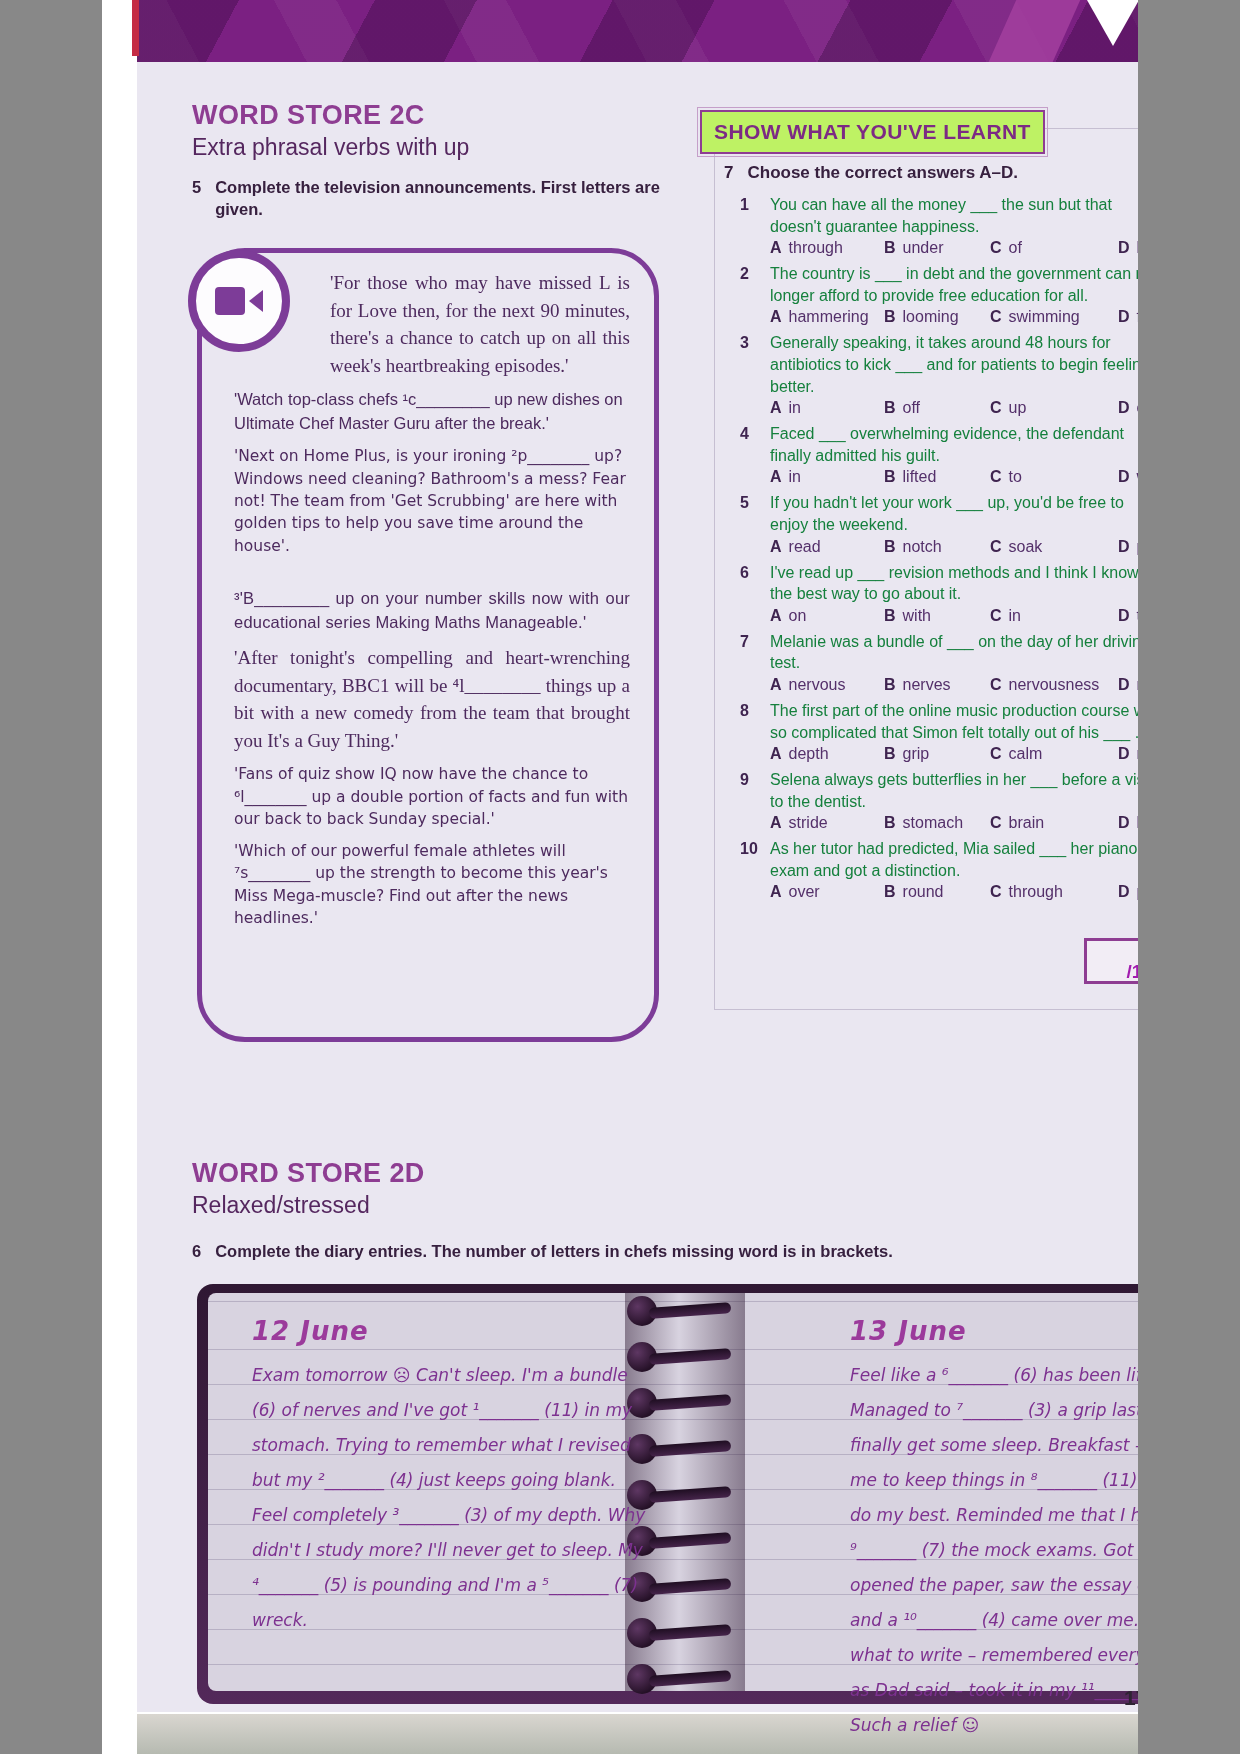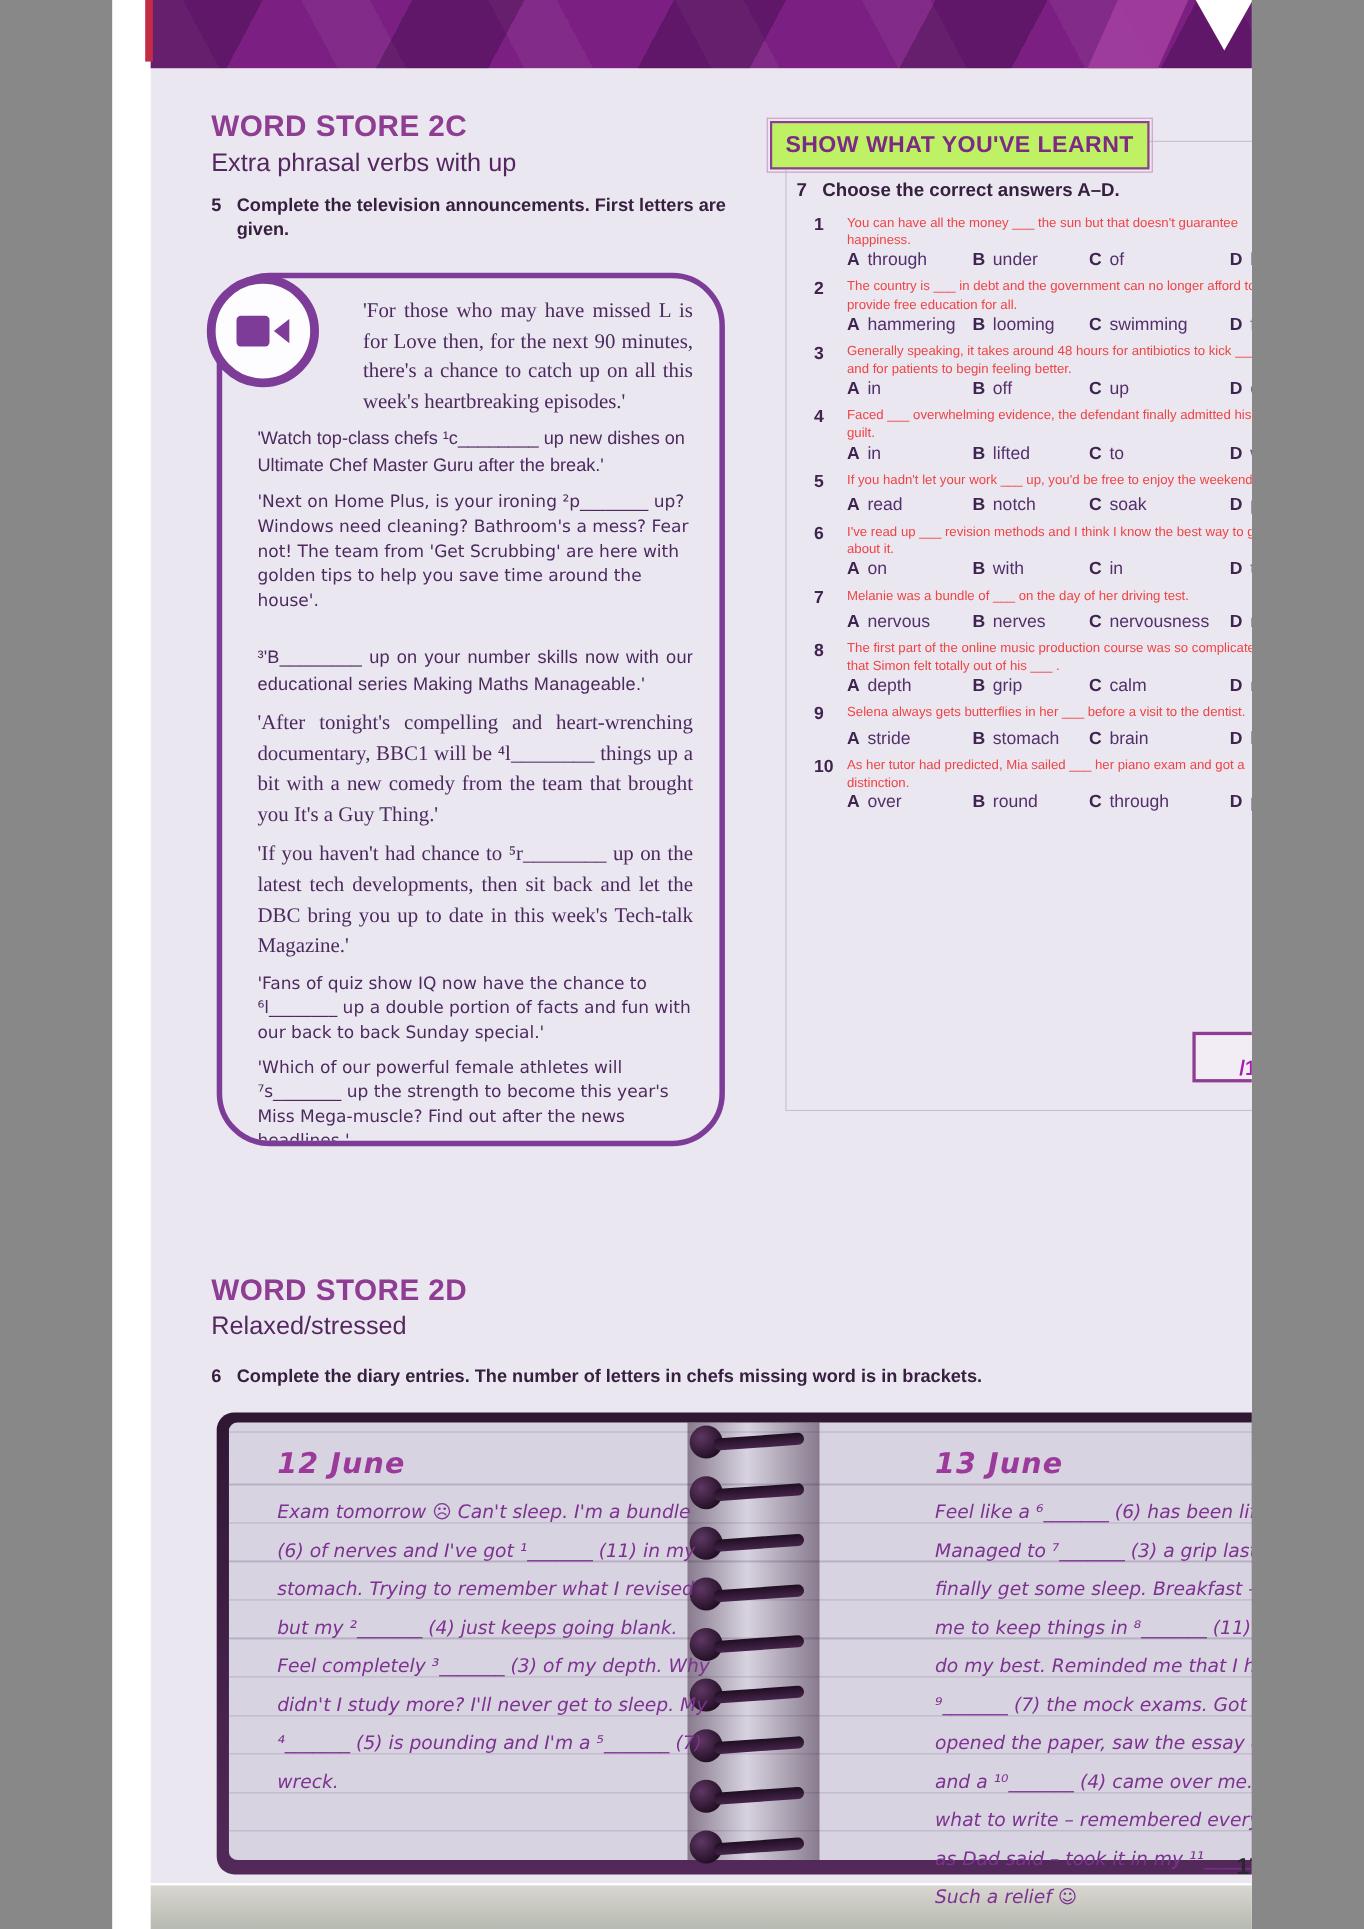--- a/index.html
+++ b/index.html
@@ -53,21 +53,21 @@
   .swyl-title {
     position:absolute; left:598px; top:110px; padding:8px 12px;
     background:#bef264; border:2px solid #8e3d92; outline:1px solid #c59fc9; outline-offset:2px;
     font-size:21px; font-weight:bold; color:#7c2a84; letter-spacing:.4px; z-index:2;
   }
   .ex7 { left:622px; top:162px; width:440px; font-size:17px; }
   .questions { position:absolute; left:638px; top:194px; width:424px; }
   .q { margin-bottom:2px; }
   .q-row { display:flex; }
   .q-num { width:30px; flex:none; font-weight:bold; color:#3f2450; font-size:16px; line-height:1.35; }
-  .q-text { flex:1; font-size:12px; line-height:1.35; color:#ef4444; }
+  .q-text { flex:1; font-size:16px; line-height:1.35; color:#15803d; }
   .opts { display:grid; grid-template-columns:114px 106px 128px 1fr; margin:2px 0 6px 30px; }
   .opt { font-size:16px; color:#54306a; white-space:nowrap; }
   .opt b { color:#3f2450; margin-right:7px; }
   .score-box {
     position:absolute; left:982px; top:938px; width:82px; height:34px; box-sizing:border-box;
     border:3px solid #8e3d92; background:#f2edf5; text-align:right; padding:20px 10px;
     font-size:19px; font-weight:bold; color:#a21caf; z-index:3;
   }
 
   
@@ -134,21 +134,20 @@
     <span>Complete the television announcements. First letters are given.</span>
   </div>
 
   <div class="tvbox">
     <div class="cam-spacer"></div>
     <p class="ann an-serif">'For those who may have missed L is for Love then, for the next 90 minutes, there's a chance to catch up on all this week's heartbreaking episodes.'</p>
     <p class="ann an-sans">'Watch top-class chefs ¹c________ up new dishes on Ultimate Chef Master Guru after the break.'</p>
     <p class="ann an-round">'Next on Home Plus, is your ironing ²p________ up? Windows need cleaning? Bathroom's a mess? Fear not! The team from 'Get Scrubbing' are here with golden tips to help you save time around the house'.</p>
     <p class="ann an-sans an-just">³'B________ up on your number skills now with our educational series Making Maths Manageable.'</p>
     <p class="ann an-serif">'After tonight's compelling and heart-wrenching documentary, BBC1 will be ⁴l________ things up a bit with a new comedy from the team that brought you It's a Guy Thing.'</p>
-    <p class="ann an-serif">'If you haven't had chance to ⁵r________ up on the latest tech developments, then sit back and let the DBC bring you up to date in this week's Tech-talk Magazine.'</p>
     <p class="ann an-round">'Fans of quiz show IQ now have the chance to ⁶l________ up a double portion of facts and fun with our back to back Sunday special.'</p>
     <p class="ann an-round">'Which of our powerful female athletes will ⁷s________ up the strength to become this year's Miss Mega-muscle? Find out after the news headlines.'</p>
   </div>
   <div class="cam">
     <svg width="52" height="36" viewBox="0 0 52 36">
       <rect x="2" y="4" width="30" height="28" rx="4" fill="#7d3c98"></rect>
       <path d="M36 18 L50 7 L50 29 Z" fill="#7d3c98"></path>
     </svg>
   </div>
 

